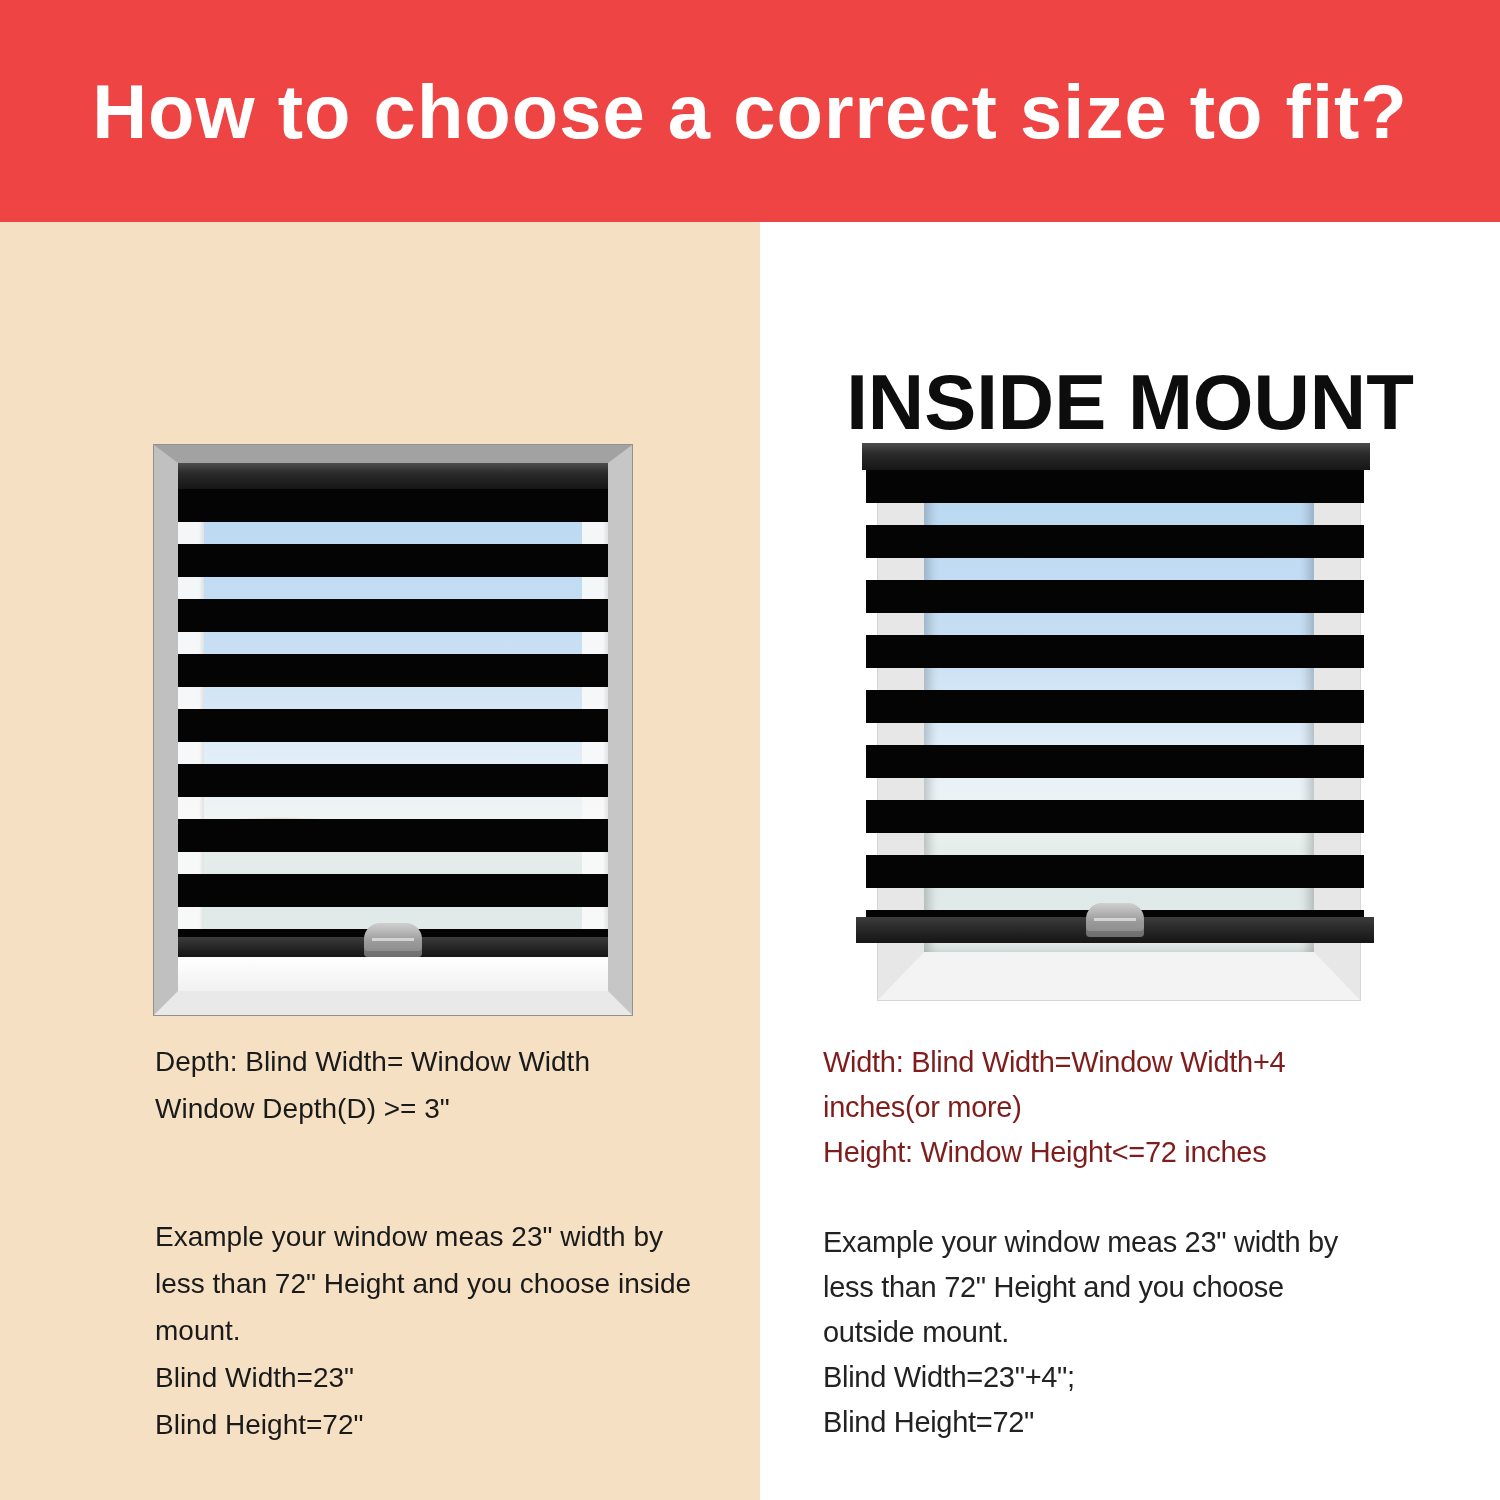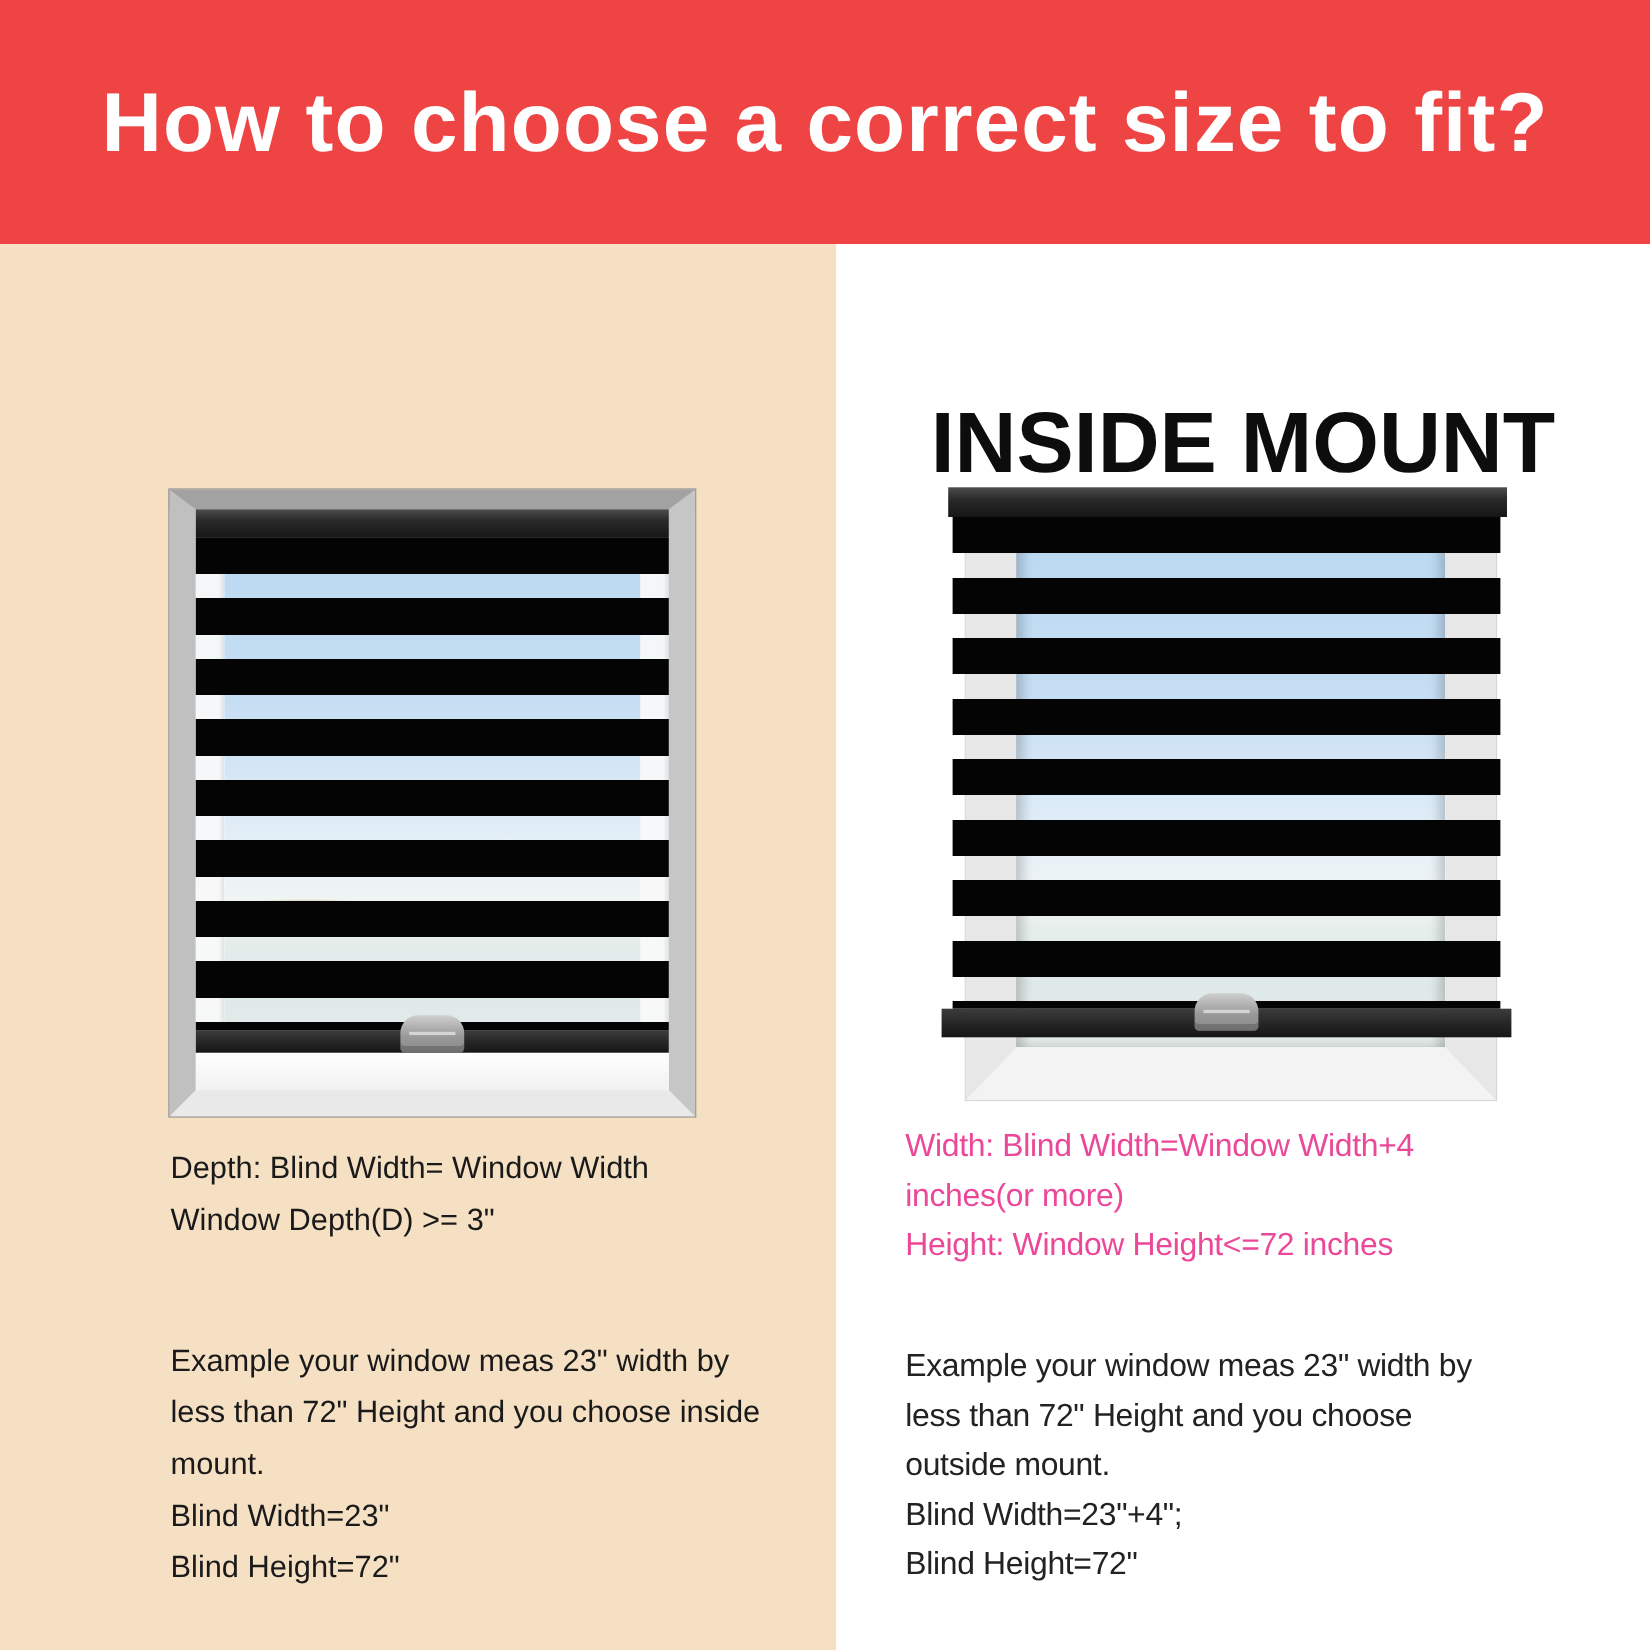--- a/index.html
+++ b/index.html
@@ -101,21 +101,21 @@
                inset 0 -8px 8px -4px rgba(0,0,0,0.08);
   }
   .win-outside .cassette{left:7px;top:0;width:508px;height:27px;}
   .win-outside .stripes{left:11px;top:27px;width:498px;height:447px;}
   .win-outside .rail{left:1px;top:474px;width:518px;height:26px;}
 
   
   .specs,.example{position:absolute;color:#1a1a1a;}
   .panel-inside .specs{left:155px;top:816px;width:560px;font-size:28px;line-height:47px;}
   .panel-inside .example{left:155px;top:991px;width:550px;font-size:28px;line-height:47px;}
-  .panel-outside .specs{left:63px;top:798px;width:560px;font-size:29px;line-height:45px;letter-spacing:-0.3px;color:#ec4899;}
+  .panel-outside .specs{left:63px;top:818px;width:560px;font-size:29px;line-height:45px;letter-spacing:-0.3px;color:#7f1d1d;}
   .panel-outside .example{left:63px;top:998px;width:560px;font-size:29px;line-height:45px;letter-spacing:-0.3px;color:#222;}
   .example p{margin:0;}
 </style>
 </head>
 <body>
 
 <div class="banner">
   <div class="banner-title">How to choose a correct size to fit?</div>
 </div>
 

